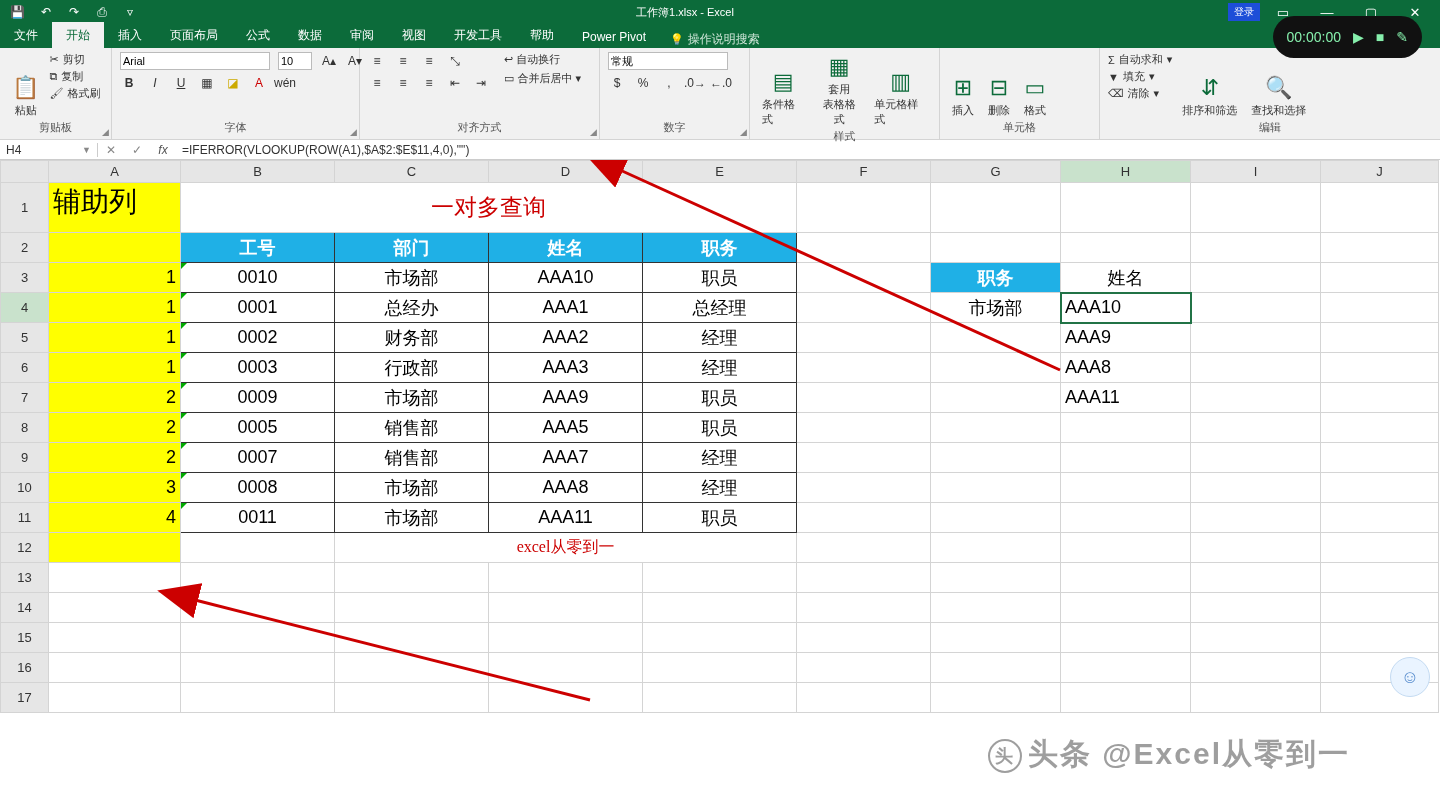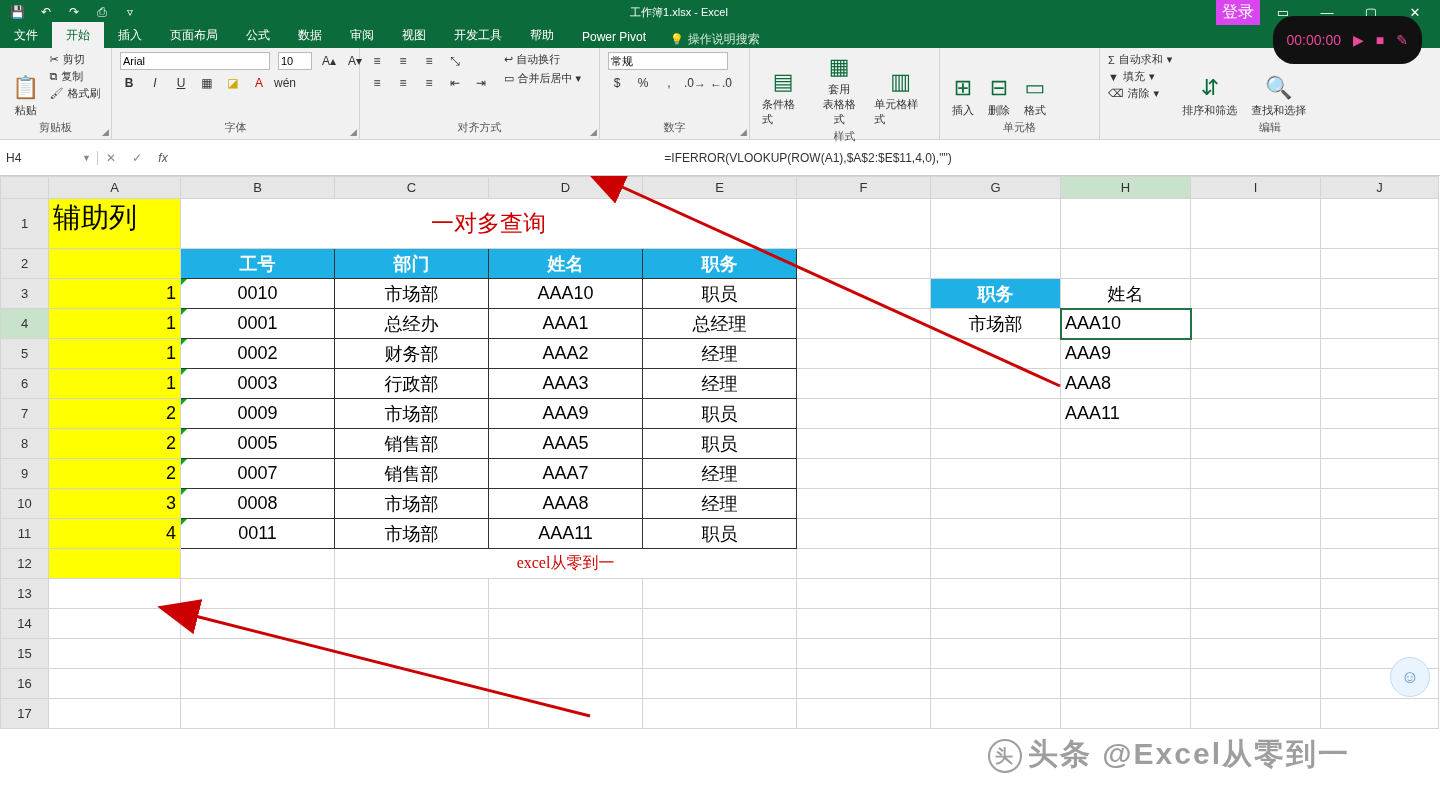--- a/index.html
+++ b/index.html
@@ -4,21 +4,21 @@
 <style>
 * { margin:0; padding:0; box-sizing:border-box; font-family:"Microsoft YaHei",Arial,sans-serif; }
 body { background:#fff; width:1440px; height:787px; overflow:hidden; position:relative; }
 
 
 .titlebar { height:24px; background:#0c6b3a; display:flex; align-items:center; color:#fff; font-size:11px; }
 .tb-left { display:flex; gap:4px; padding-left:6px; }
 .tb-left .qbtn { width:24px; height:20px; display:flex; align-items:center; justify-content:center; color:#fff; font-size:12px; cursor:pointer; }
 .tb-center { flex:1; text-align:center; }
 .tb-right { display:flex; align-items:center; gap:2px; padding-right:4px; }
-.tb-right .login { background:#d946ef; color:#fff; padding:2px 6px; font-size:16px; }
+.tb-right .login { background:#1d4ed8; color:#fff; padding:2px 6px; font-size:10px; }
 .tb-right .wbtn { width:42px; height:24px; display:flex; align-items:center; justify-content:center; color:#fff; font-size:13px; }
 
 
 .menubar { height:24px; background:#0c6b3a; display:flex; align-items:flex-end; font-size:12px; }
 .menubar .mtab { padding:4px 14px; color:#fff; cursor:pointer; }
 .menubar .mtab.active { background:#f1f1f1; color:#0c6b3a; padding:5px 14px 4px; }
 .menubar .tellme { display:flex; align-items:center; color:#cfe6d8; padding-left:10px; gap:4px; }
 .menubar .tellme .bulb { font-size:11px; }
 
 
@@ -32,26 +32,26 @@
 .clipcol { display:flex; flex-direction:column; gap:2px; align-items:flex-start; }
 .clipcol .ci { display:flex; align-items:center; gap:4px; font-size:11px; }
 .fontbox { display:flex; flex-direction:column; gap:4px; }
 .frow { display:flex; gap:8px; align-items:center; }
 .frow select, .frow .sel { font-size:11px; border:1px solid #bbb; background:#fff; padding:1px 2px; height:18px; }
 .frow .fbtn { width:18px; height:18px; display:flex; align-items:center; justify-content:center; border:1px solid transparent; cursor:pointer; font-size:12px; color:#333; }
 .alignbox { display:flex; flex-direction:column; gap:4px; }
 .numbox { display:flex; flex-direction:column; gap:4px; }
 
 
-.fbar { height:36px; border-bottom:1px solid #ccc; display:flex; align-items:center; font-size:12px; }
+.fbar { height:20px; border-bottom:1px solid #ccc; display:flex; align-items:center; font-size:12px; }
 .namebox { width:98px; border-right:1px solid #ccc; padding:0 6px; display:flex; align-items:center; justify-content:space-between; color:#333; }
 .namebox .dd { color:#888; font-size:9px; }
 .fbar .fxbtn { width:26px; text-align:center; color:#888; }
 .fbar .fxbtn.fx { font-style:italic; color:#555; }
-.fbar .formula { flex:1; padding:0 6px; color:#333; font-size:12px;text-align:center; }
+.fbar .formula { flex:1; padding:0 6px; color:#333; font-size:12px; }
 
 
 .grid-wrap { position:relative; }
 .grid { border-collapse:collapse; table-layout:fixed; }
 .grid th, .grid td { border:1px solid #d4d4d4; height:30px; font-size:14px; text-align:center; background:#fff; }
 .grid thead th { background:#e6e6e6; color:#333; font-weight:normal; font-size:13px; height:22px; }
 .grid thead th.sel { background:#c9e2cc; }
 .grid .rowh { width:48px; background:#e6e6e6; color:#333; font-size:13px; }
 .grid .rowh.sel { background:#c9e2cc; }
 .grid td.yellow { background:#ffff00; }
@@ -61,21 +61,21 @@
 .grid td.data { font-size:18px; }
 .grid td.data-bordered { border:1px solid #333; font-size:18px; }
 .grid td.hdr-b { border:1px solid #333; }
 .grid td.ar { text-align:right; padding-right:4px; }
 .grid td.al { text-align:left; padding-left:4px; }
 .grid td.greentri { position:relative; }
 .grid td.greentri::before { content:''; position:absolute; top:0; left:0; border-top:6px solid #0a0; border-right:6px solid transparent; }
 .grid td.selected { outline:2px solid #217346; outline-offset:-1px; }
 
 
-.recpill { position:absolute; top:16px; right:18px; height:48px; background:#111; border-radius:21px; display:flex; align-items:center; padding:0 14px; gap:12px; color:#ec4899; font-size:14px; z-index:10; }
+.recpill { position:absolute; top:16px; right:18px; height:42px; background:#111; border-radius:21px; display:flex; align-items:center; padding:0 14px; gap:12px; color:#86efac; font-size:14px; z-index:10; }
 .recpill .rbtn2 { font-size:14px; cursor:pointer; }
 
 
 .arrows { position:absolute; top:0; left:0; pointer-events:none; z-index:5; }
 
 
 .watermark { position:absolute; right:90px; bottom:12px; font-size:30px; color:rgba(40,40,40,0.45); font-weight:bold; letter-spacing:2px; }
 .wm-icon { display:inline-block; width:34px; height:34px; border:2px solid rgba(40,40,40,0.45); border-radius:50%; font-size:18px; text-align:center; line-height:30px; margin-right:6px; vertical-align:middle; }
 
 .assist { position:absolute; right:10px; bottom:90px; width:40px; height:40px; border-radius:50%; background:#eaf4ff; display:flex; align-items:center; justify-content:center; font-size:18px; color:#5b8fcf; border:1px solid #c4dbf2; }

